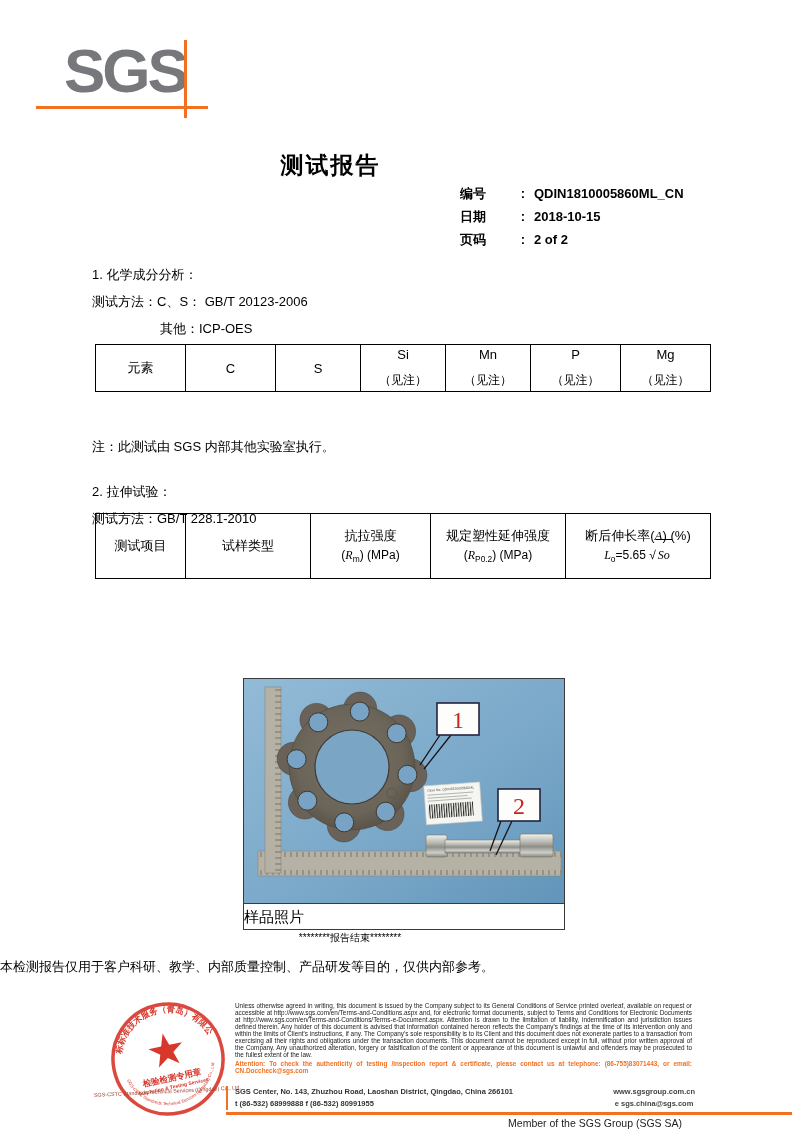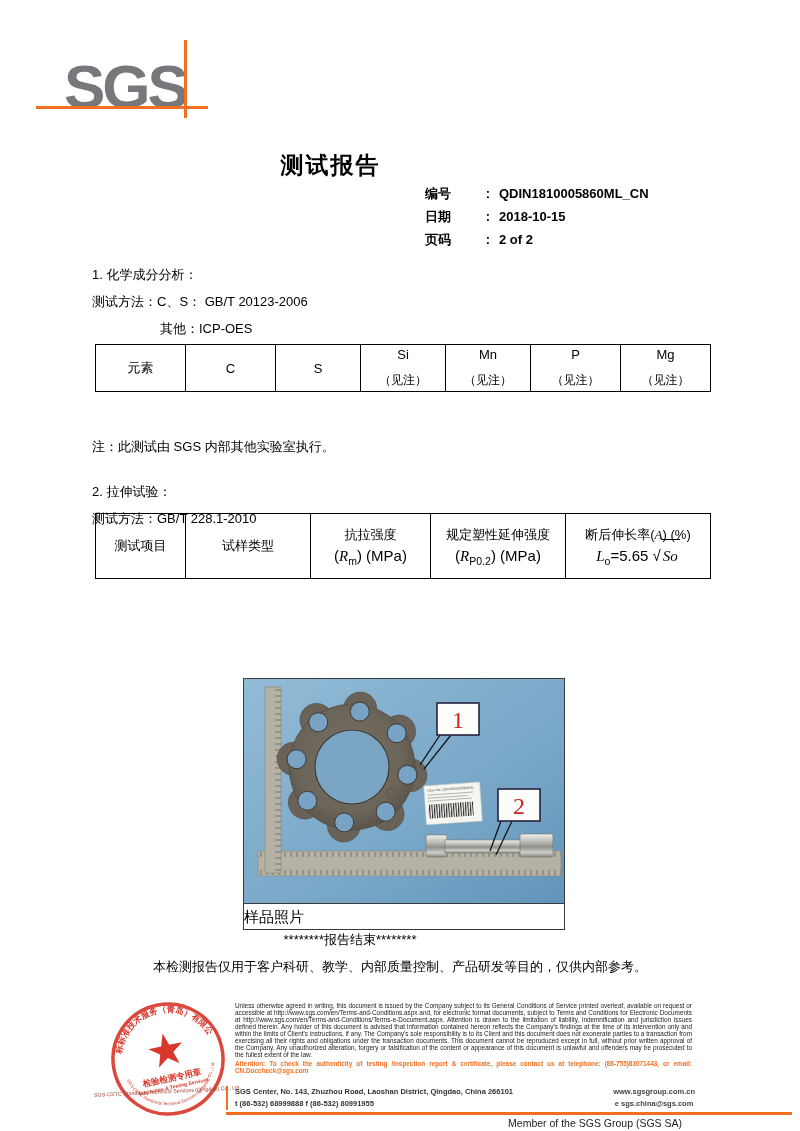--- a/index.html
+++ b/index.html
@@ -1,55 +1,55 @@
 <!DOCTYPE html>
 <html><head>
 <meta charset="utf-8">
 <style>
   html,body{margin:0;padding:0}
   body{width:800px;height:1131px;position:relative;background:#ffffff;
        font-family:"Liberation Sans",sans-serif;color:#000;overflow:hidden}
   .abs{position:absolute}
 
   
-  .logo-text{left:64px;top:56px;font-size:62px;font-weight:bold;color:#77787b;
+  .logo-text{left:64px;top:40px;font-size:62px;font-weight:bold;color:#77787b;
              letter-spacing:-3px;line-height:1}
   .logo-hline{left:36px;top:106px;width:172px;height:3px;background:#f37021}
   .logo-vline{left:184px;top:40px;width:3px;height:78px;background:#f37021}
 
   
   .report-title{left:0;top:150px;width:661px;text-align:center;font-size:23px;font-weight:bold;letter-spacing:2px}
-  .info-block{left:425px;top:182px}
+  .info-block{left:460px;top:182px}
   .info-row{display:flex;height:23px;align-items:center;font-size:13px;font-weight:bold}
   .info-label{width:52px}
   .info-colon{width:22px;text-align:center}
 
   .body-text{font-size:13px;line-height:16px}
 
   
   table{border-collapse:collapse;table-layout:fixed}
   th,td{border:1px solid #000;text-align:center;vertical-align:middle;
         font-size:13px;font-weight:normal;padding:0}
   .t1 th{height:46px}
   .t1 td{height:40px}
   .t2 th{height:64px}
   .t2 td{height:50px}
   .hnote{font-size:12px;margin-top:10px}
-  .formula{font-size:15px;margin-top:3px}
+  .formula{font-size:12px;margin-top:3px}
   sub{font-size:70%}
   .var{font-family:"Liberation Serif",serif}
   .radbar{border-top:1px solid #000;padding:8px 2px;font-family:"Liberation Serif",serif;font-style:italic}
 
   
   .photo-frame{left:243px;top:678px;width:320px;border:1px solid #3a3a3a;background:#fff}
   .photo-frame svg{display:block}
   .photo-caption{border-top:1px solid #3a3a3a;height:25px;line-height:25px;
                  text-align:left;font-size:15px}
-  .end-line{left:0;top:931px;width:700px;text-align:center;font-size:13px}
-  .statement{left:0;top:958px;width:800px;text-align:center;font-size:13px}
+  .end-line{left:0;top:931px;width:700px;text-align:center;font-size:10px}
+  .statement{left:0;top:958px;width:800px;font-size:13px}
 
   
   .legal-block{left:235px;top:1002px;width:457px;text-align:justify}
   .legal-text{font-size:6.4px;line-height:7px;color:#1c1c1c;margin:0}
   .attention-text{font-size:6.4px;line-height:7px;color:#f37021;font-weight:bold;margin:2px 0 0 0}
   .addr-block{left:226px;top:1086px;border-left:2px solid #f37021;padding-left:7px;
               font-size:7.5px;font-weight:bold;color:#333;line-height:12px}
   .web-block{right:105px;top:1086px;text-align:center;font-size:7.5px;font-weight:bold;
              color:#444;line-height:12px}
   .footer-hline{left:226px;top:1112px;width:566px;height:2.5px;background:#f37021}

